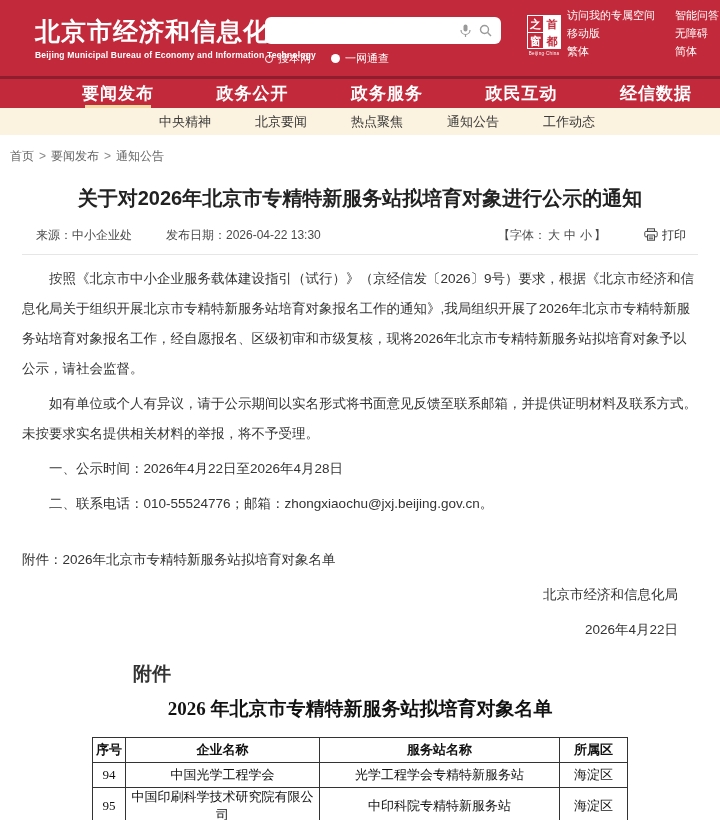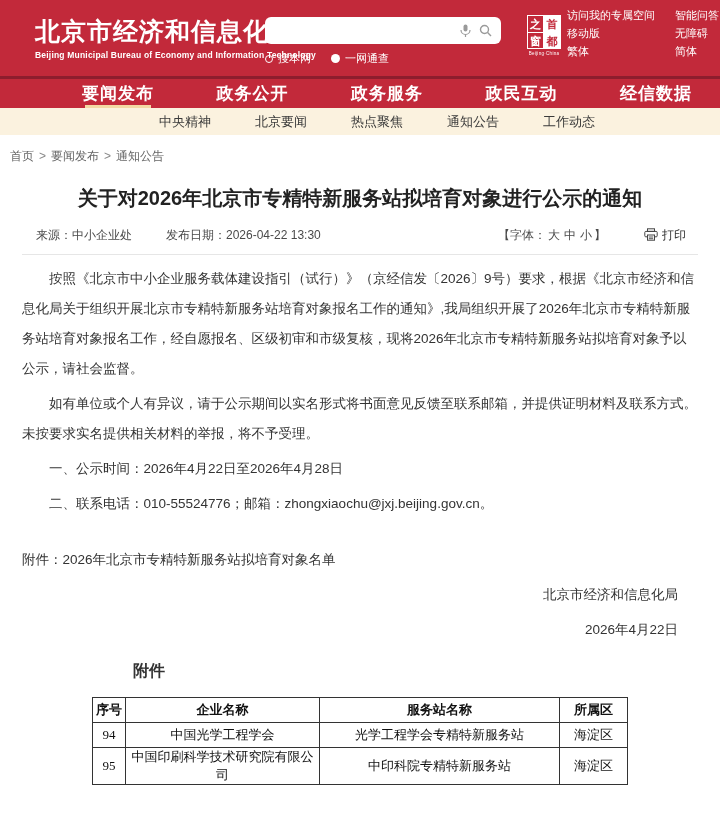--- a/index.html
+++ b/index.html
@@ -58,21 +58,21 @@
   .divider { margin-top:10px; border-top:1px solid #e6e6e6; }
 
   .body-text { margin-top:9px; font-size:13.5px; color:#333; line-height:30px; }
   .body-text p { margin:5px 0; }
   .indent { text-indent:2em; }
   .sig-block { text-align:right; padding-right:20px; }
   .sig-org { margin-top:20px; }
   .sig-date { margin-top:10px; }
 
   
-  .att-label { margin:16px 0 0 133px; font-size:16px; font-weight:600; color:#333; }
+  .att-label { margin:16px 0 0 133px; font-size:19px; font-weight:600; color:#333; }
   .att-title { margin-top:9px; text-align:center; font-size:19px; font-weight:bold; color:#111;
                font-family:"Liberation Serif","DejaVu Serif",serif; }
   .table-wrap { position:relative; width:536px; margin:15px auto 0 auto; }
   table { width:100%; border-collapse:collapse; font-family:"Liberation Serif","DejaVu Serif",serif; font-size:13px; color:#111; table-layout:fixed; }
   th, td { border:1px solid #333; height:25px; text-align:center; padding:0 2px; font-weight:normal; }
   th { font-weight:bold; }
   col.c0 { width:6.2%; } col.c1 { width:36.2%; } col.c2 { width:44.9%; } col.c3 { width:12.7%; }
 </style>
 </head>
 <body>
@@ -189,20 +189,21 @@
     <p style="margin-top:26px;">附件：2026年北京市专精特新服务站拟培育对象名单</p>
     <div class="sig-block">
       <p class="sig-org">北京市经济和信息化局</p>
       <p class="sig-date">2026年4月22日</p>
     </div>
   </div>
 </div>
 
 <div>
   <div class="att-label">附件</div>
+  <div class="att-title">2026 年北京市专精特新服务站拟培育对象名单</div>
 
   <div class="table-wrap">
     <table>
       <colgroup>
           <col class="c0">
           <col class="c1">
           <col class="c2">
           <col class="c3">
         </colgroup>
       <thead>

